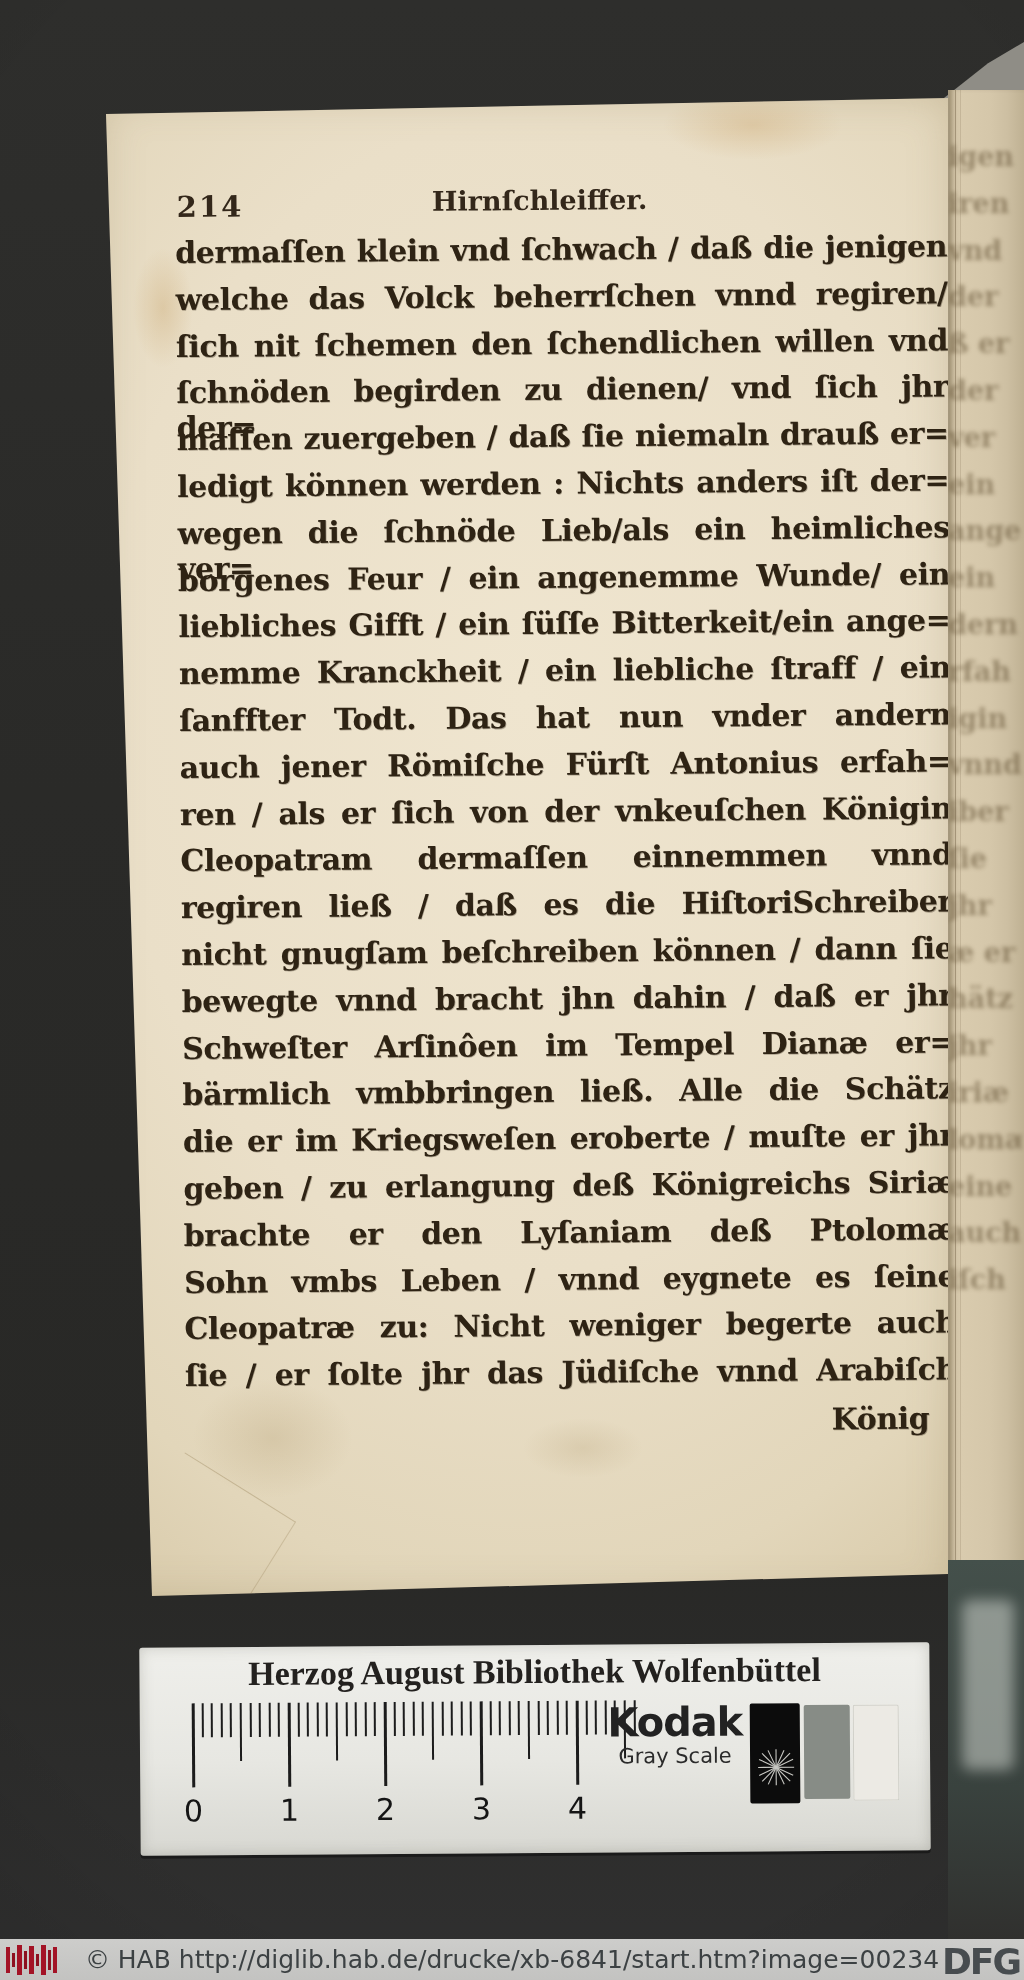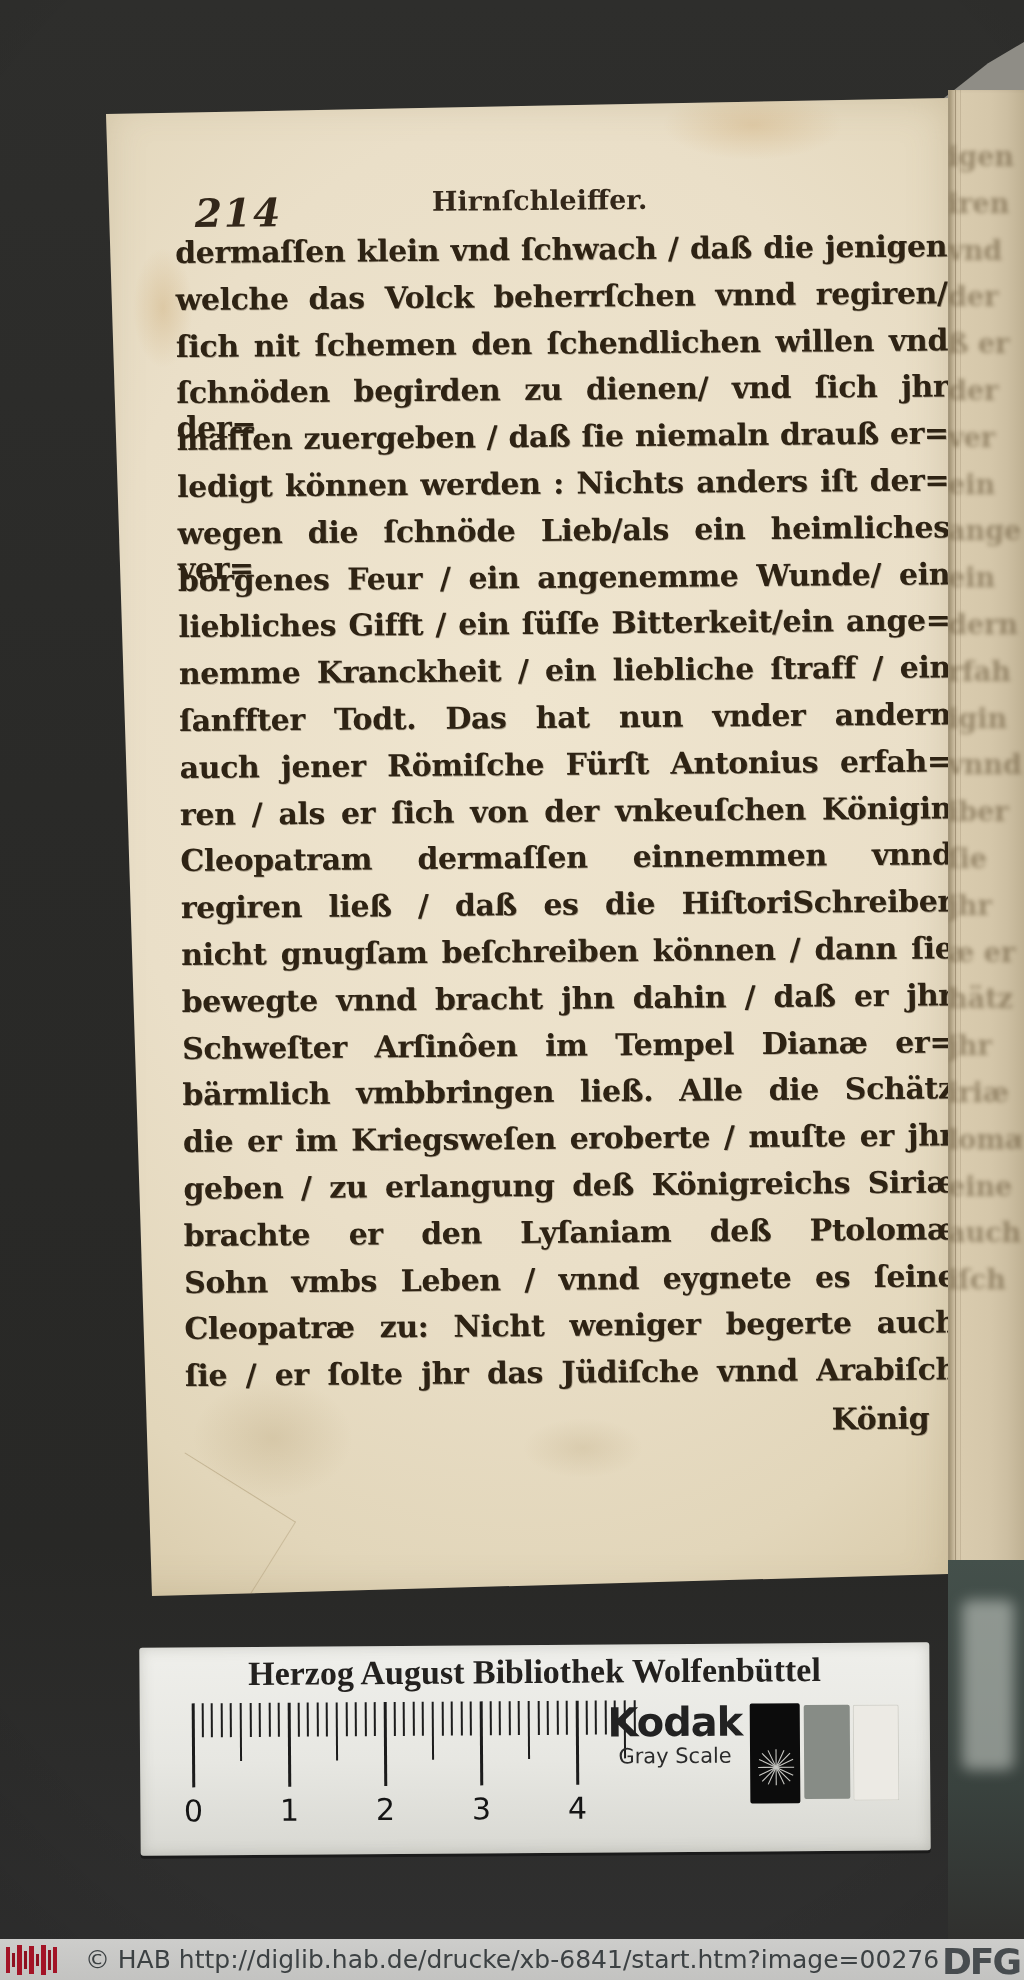--- a/index.html
+++ b/index.html
@@ -37,21 +37,21 @@
   .stain.s1{left:560px;top:-8px;width:180px;height:70px;background:radial-gradient(closest-side,rgba(196,150,84,.28),rgba(196,150,84,0));}
   .stain.s2{left:30px;top:150px;width:60px;height:120px;background:radial-gradient(closest-side,rgba(186,140,70,.25),rgba(186,140,70,0));}
   .stain.s3{left:90px;top:1280px;width:160px;height:120px;background:radial-gradient(closest-side,rgba(150,122,70,.18),rgba(150,122,70,0));}
   .stain.s4{left:420px;top:1320px;width:120px;height:60px;background:radial-gradient(closest-side,rgba(150,122,70,.15),rgba(150,122,70,0));}
   .dogear{position:absolute;left:40px;top:1380px;width:130px;height:120px;
       border-top:1px solid rgba(130,106,60,.5);border-right:1px solid rgba(130,106,60,.4);
       transform:rotate(32deg);opacity:.6;}
 
   .page-inner{position:absolute;inset:0;transform:rotate(-0.5deg);transform-origin:80px 140px;}
   .pg-header{position:absolute;top:90px;left:72px;width:770px;height:40px;color:#33271a;}
-  .pg-num{position:absolute;left:20px;top:2px;font-size:39px;font-weight:bold;letter-spacing:2px;font-style:italic;}
+  .pg-num{position:absolute;left:2px;top:2px;font-size:29px;font-weight:bold;letter-spacing:2px;}
   .pg-title{position:absolute;left:0;right:40px;top:0;text-align:center;font-size:27px;font-weight:bold;}
   .tline{position:absolute;left:72px;width:772px;height:42px;
       font-size:30px;font-weight:bold;color:#2e2314;
       letter-spacing:-0.4px;word-spacing:0px;white-space:nowrap;
       text-align:justify;text-align-last:justify;white-space:normal;
       text-shadow:0.6px 0.8px 0 rgba(46,35,20,.35);}
   .tline.catch{text-align:right;text-align-last:right;padding-right:28px;width:744px;}
 
   
   .ruler-card{position:absolute;left:140px;top:1645px;width:790px;height:208px;
@@ -268,17 +268,17 @@
       <span></span>
         <span></span>
         <span></span>
         <span></span>
         <span></span>
         <span></span>
         <span></span>
         <span></span>
         <span></span>
     </div>
-    <div class="footer-url">© HAB http://diglib.hab.de/drucke/xb-6841/start.htm?image=00276</div>
+    <div class="footer-url">© HAB http://diglib.hab.de/drucke/xb-6841/start.htm?image=00234</div>
     <div class="dfg-logo">DFG</div>
   </div>
 
 </div>
 
 </body></html>

